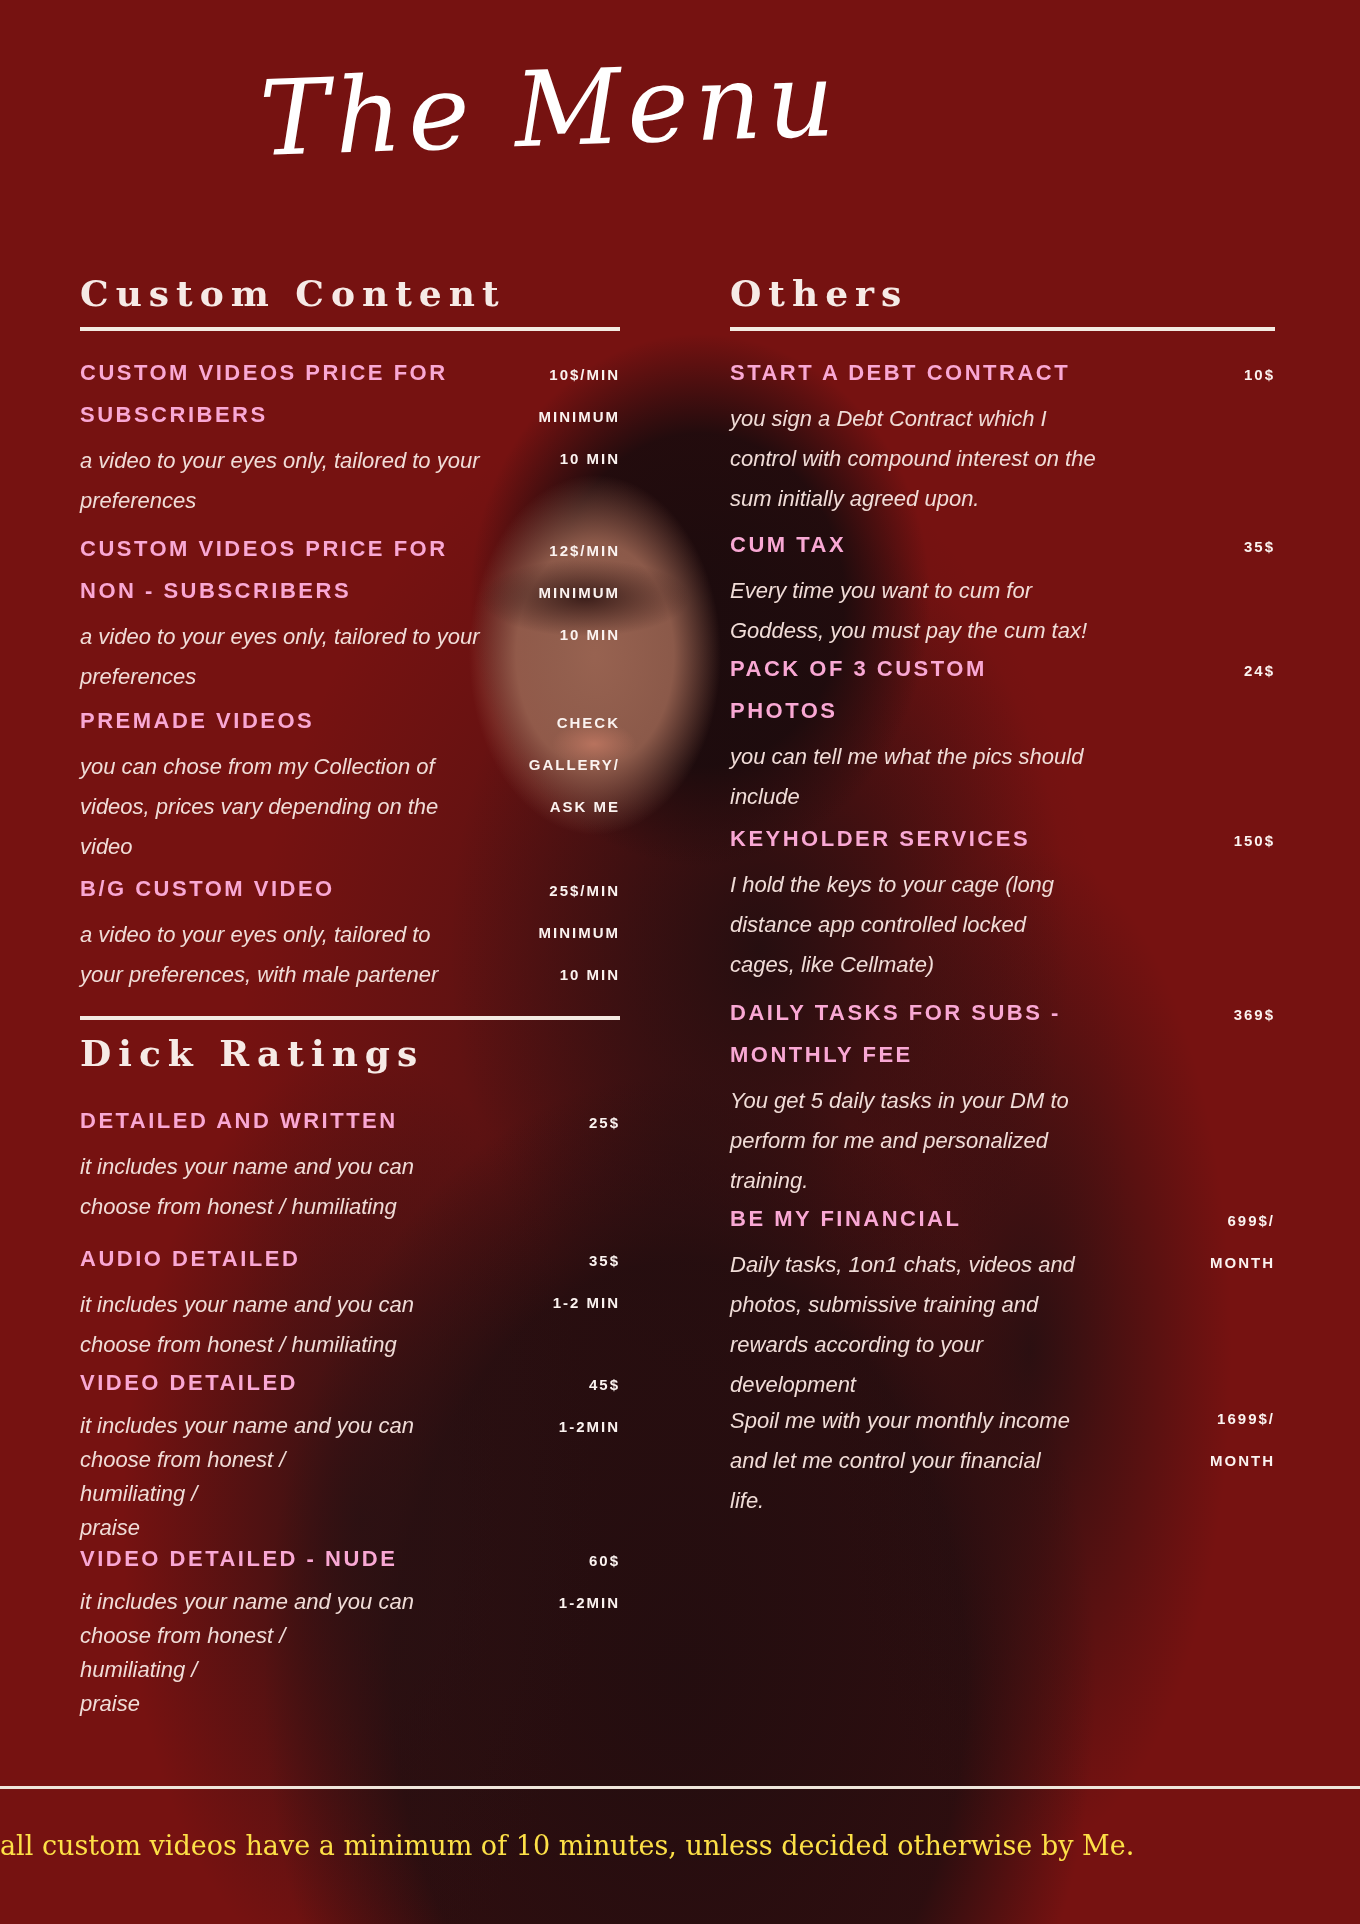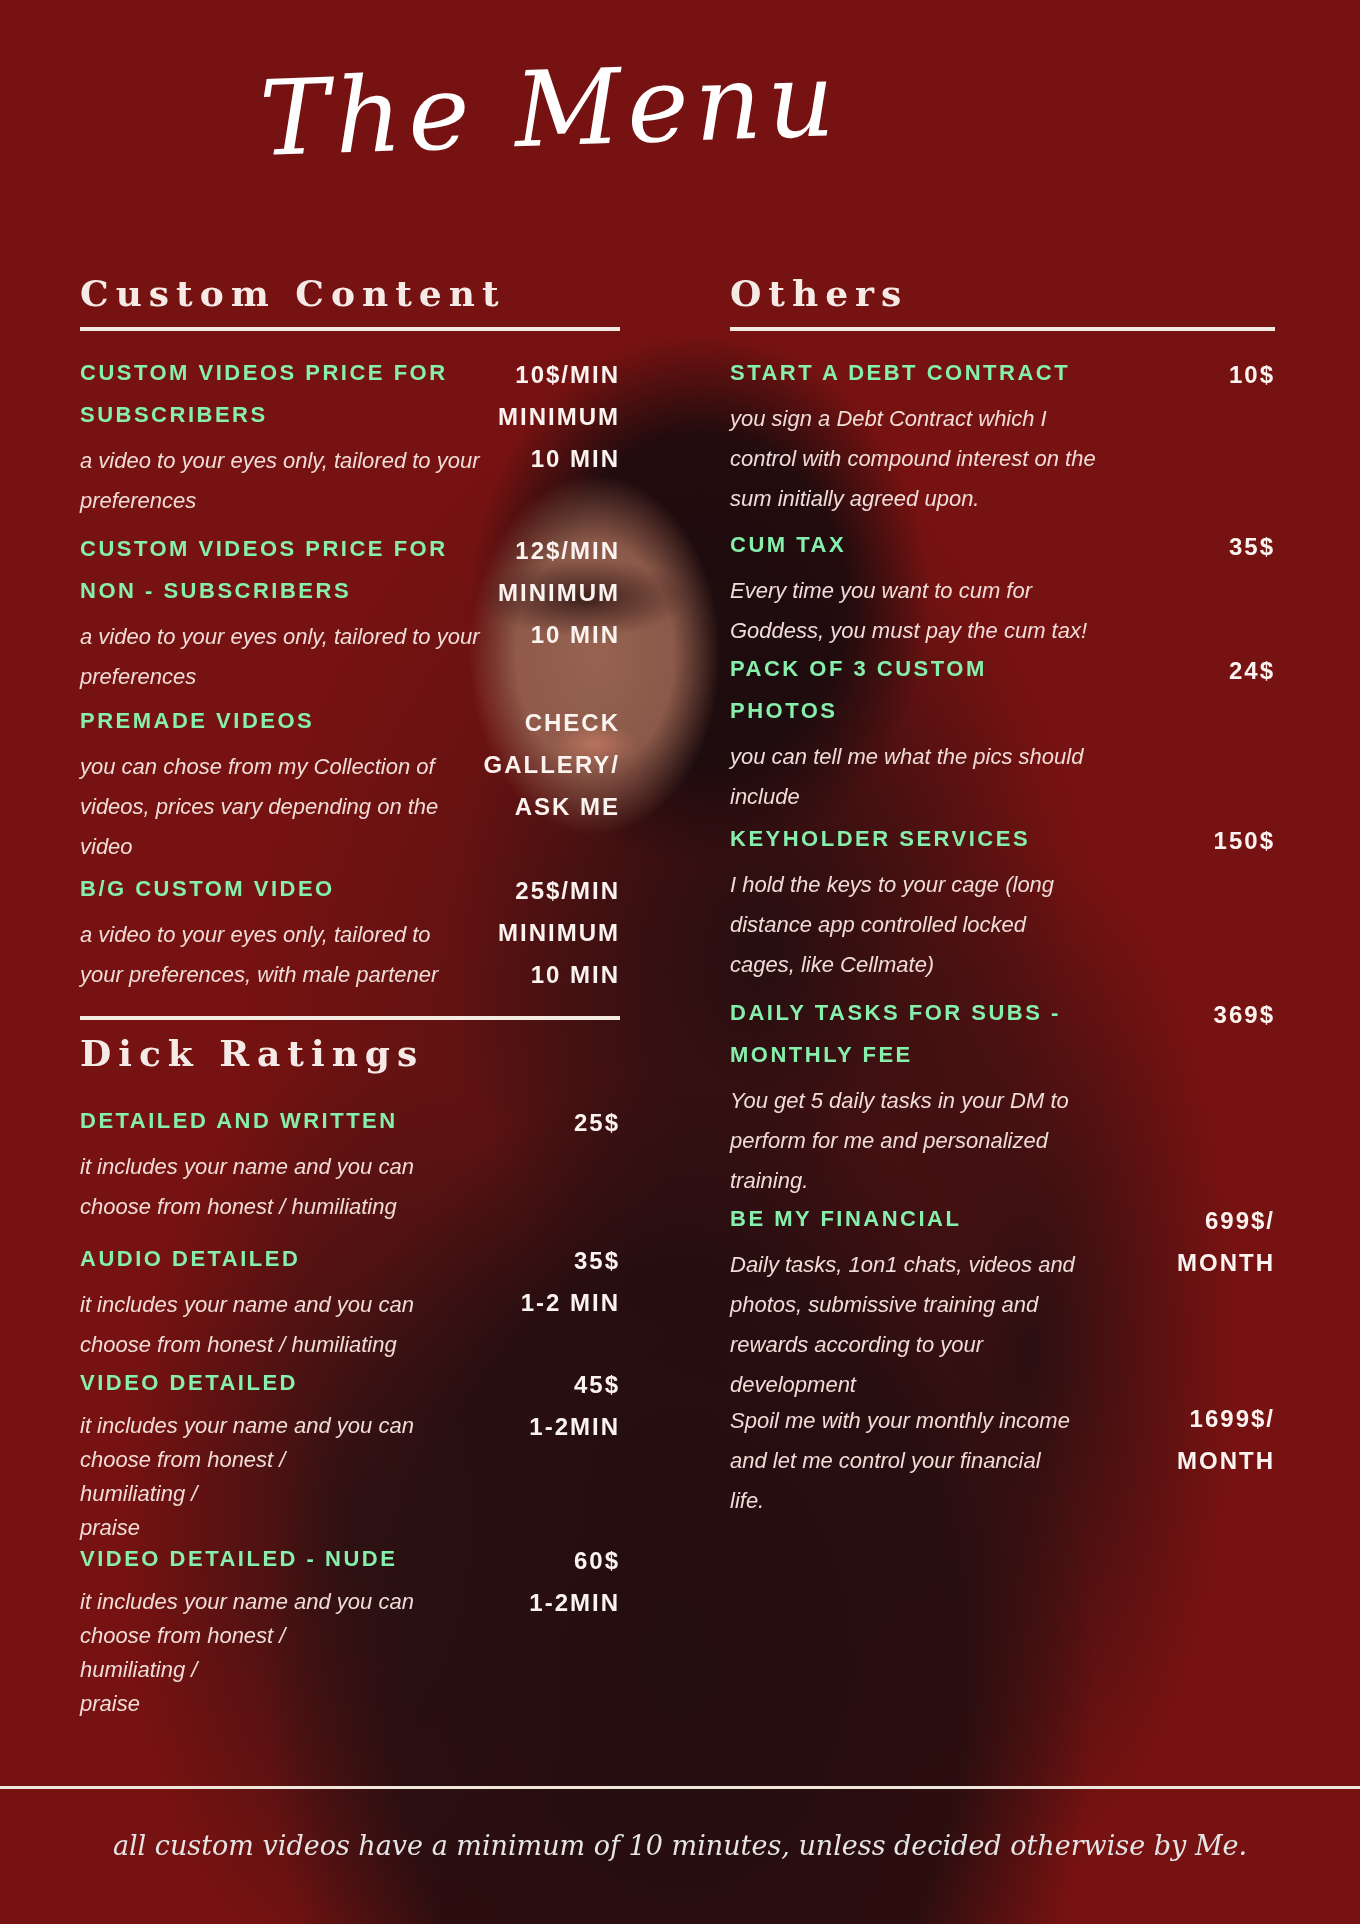--- a/index.html
+++ b/index.html
@@ -26,39 +26,39 @@
     font-family:"DejaVu Serif",serif;font-weight:700;
     font-size:36px;letter-spacing:7px;color:#f6eae6;
     white-space:nowrap;
     text-align:center;
   }
   .rule{position:absolute;left:0;right:0;height:4px;background:#f3eae2;}
   .item{position:absolute;left:0;right:0;}
   .item-text{max-width:408px;}
   .item-title{
     font-size:22px;font-weight:700;letter-spacing:2.5px;
-    color:#86efac;line-height:42px;white-space:pre-line;
+    color:#f9a8d4;line-height:42px;white-space:pre-line;
   }
   .item-desc{
     font-family:Liberation Sans, sans-serif;font-style:italic;
     font-size:22px;color:#f0dcd7;line-height:40px;
     white-space:pre-line;margin-top:5px;
   }
   .item-desc.tight{line-height:34px;}
   .item-price{
     position:absolute;right:0;top:2px;
     text-align:right;white-space:pre-line;
-    font-size:24px;font-weight:700;letter-spacing:2px;
+    font-size:15px;font-weight:700;letter-spacing:2px;
     color:#fbf3f0;line-height:42px;
   }
   .footer-rule{position:absolute;left:0;right:0;top:1786px;height:3px;background:#efe6dc;}
   .footer-note{
-    position:absolute;left:0;right:0;top:1830px;text-align:center;
-    font-family:"DejaVu Serif",serif;font-style:italic;
-    font-size:27px;color:#e5e5e5;
+    position:absolute;left:0;right:0;top:1830px;
+    font-family:"DejaVu Serif",serif;
+    font-size:27px;color:#fde047;
   }
 </style>
 </head>
 <body>
 
 <div class="photo" style="background:
   radial-gradient(60px 32px at 594px 744px, rgba(186,116,95,.95) 0%, rgba(186,116,95,0) 70%),
   radial-gradient(150px 55px at 585px 598px, rgba(46,20,18,.85) 0%, rgba(46,20,18,0) 70%),
   radial-gradient(175px 250px at 595px 655px, rgba(158,103,84,.95) 0%, rgba(158,103,84,.85) 45%, rgba(158,103,84,0) 72%),
   radial-gradient(320px 370px at 700px 600px, rgba(26,11,13,.96) 0%, rgba(26,11,13,.9) 45%, rgba(26,11,13,0) 72%),

